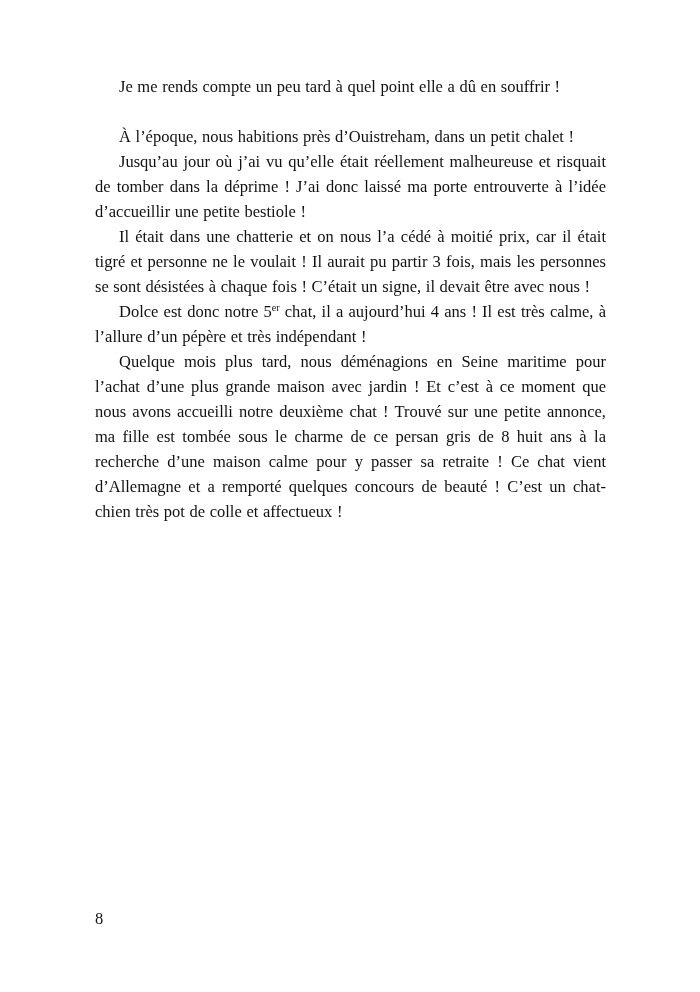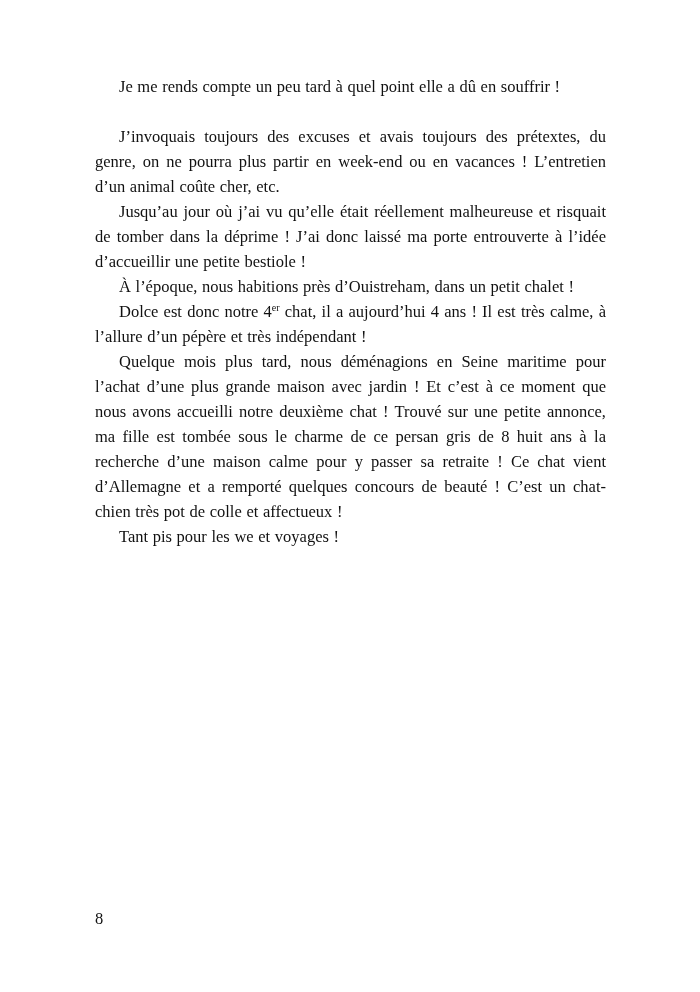--- a/index.html
+++ b/index.html
@@ -45,21 +45,20 @@
     font-size: 16.5px;
     line-height: 25px;
   }
 </style>
 </head>
 <body>
 
 <div class="page">
   <div class="content">
     <p class="gap-after">Je me rends compte un peu tard à quel point elle a dû en souffrir&nbsp;!</p>
-    <p>J’invoquais toujours des excuses et avais toujours des prétextes, du genre, on ne pourra plus partir en week-end ou en vacances&nbsp;! L’entretien d’un animal coûte cher, etc.</p>
+    <p>À l’époque, nous habitions près d’Ouistreham, dans un petit chalet&nbsp;!</p>
     <p>Jusqu’au jour où j’ai vu qu’elle était réellement malheureuse et risquait de tomber dans la déprime&nbsp;! J’ai donc laissé ma porte entrouverte à l’idée d’accueillir une petite bestiole&nbsp;!</p>
-    <p>À l’époque, nous habitions près d’Ouistreham, dans un petit chalet&nbsp;!</p>
-    <p><span>Dolce est donc notre 4</span><sup class="ordinal">er</sup><span> chat, il a aujourd’hui 4 ans&nbsp;! Il est très calme, à l’allure d’un pépère et très indépendant&nbsp;!</span></p>
+    <p>Il était dans une chatterie et on nous l’a cédé à moitié prix, car il était tigré et personne ne le voulait&nbsp;! Il aurait pu partir 3 fois, mais les personnes se sont désistées à chaque fois&nbsp;! C’était un signe, il devait être avec nous&nbsp;!</p>
+    <p><span>Dolce est donc notre 5</span><sup class="ordinal">er</sup><span> chat, il a aujourd’hui 4 ans&nbsp;! Il est très calme, à l’allure d’un pépère et très indépendant&nbsp;!</span></p>
     <p>Quelque mois plus tard, nous déménagions en Seine maritime pour l’achat d’une plus grande maison avec jardin&nbsp;! Et c’est à ce moment que nous avons accueilli notre deuxième chat&nbsp;! Trouvé sur une petite annonce, ma fille est tombée sous le charme de ce persan gris de 8 huit ans à la recherche d’une maison calme pour y passer sa retraite&nbsp;! Ce chat vient d’Allemagne et a remporté quelques concours de beauté&nbsp;! C’est un chat-chien très pot de colle et affectueux&nbsp;!</p>
-    <p>Tant pis pour les we et voyages&nbsp;!</p>
   </div>
   <div class="page-number">8</div>
 </div>
 
 </body></html>

